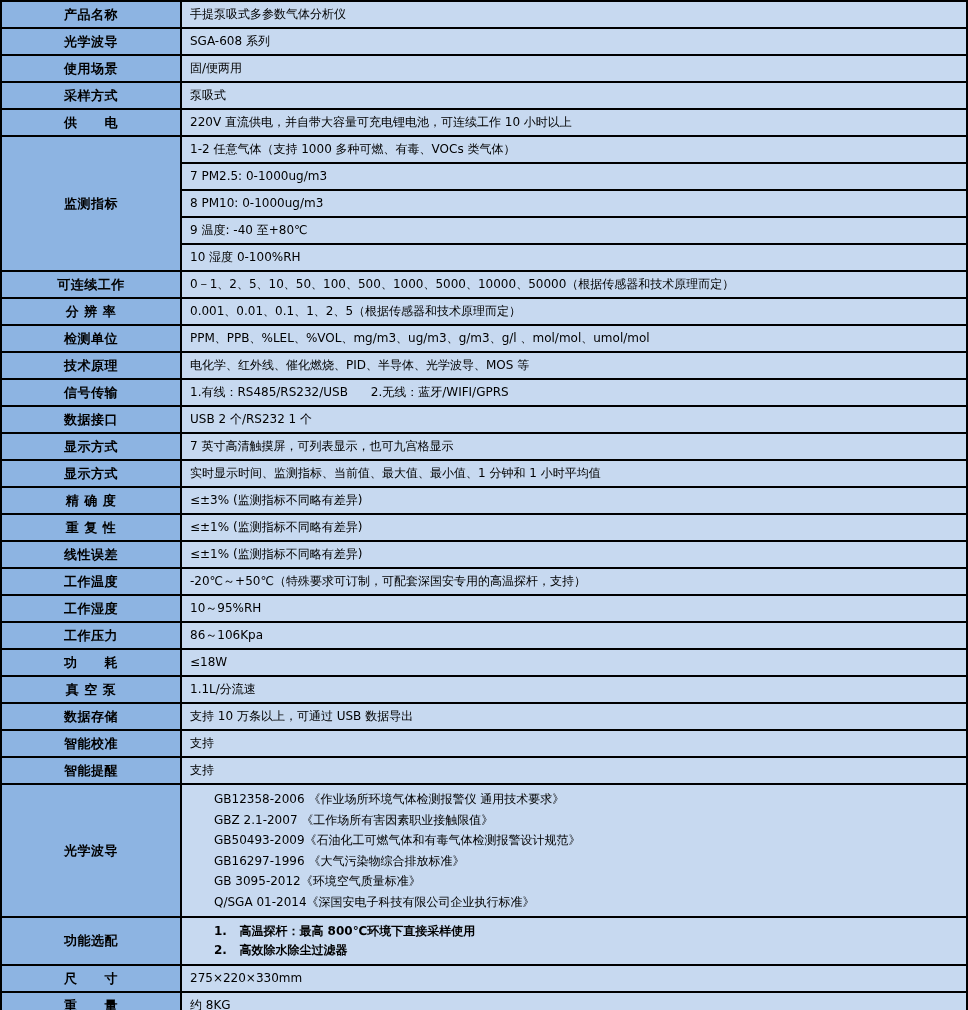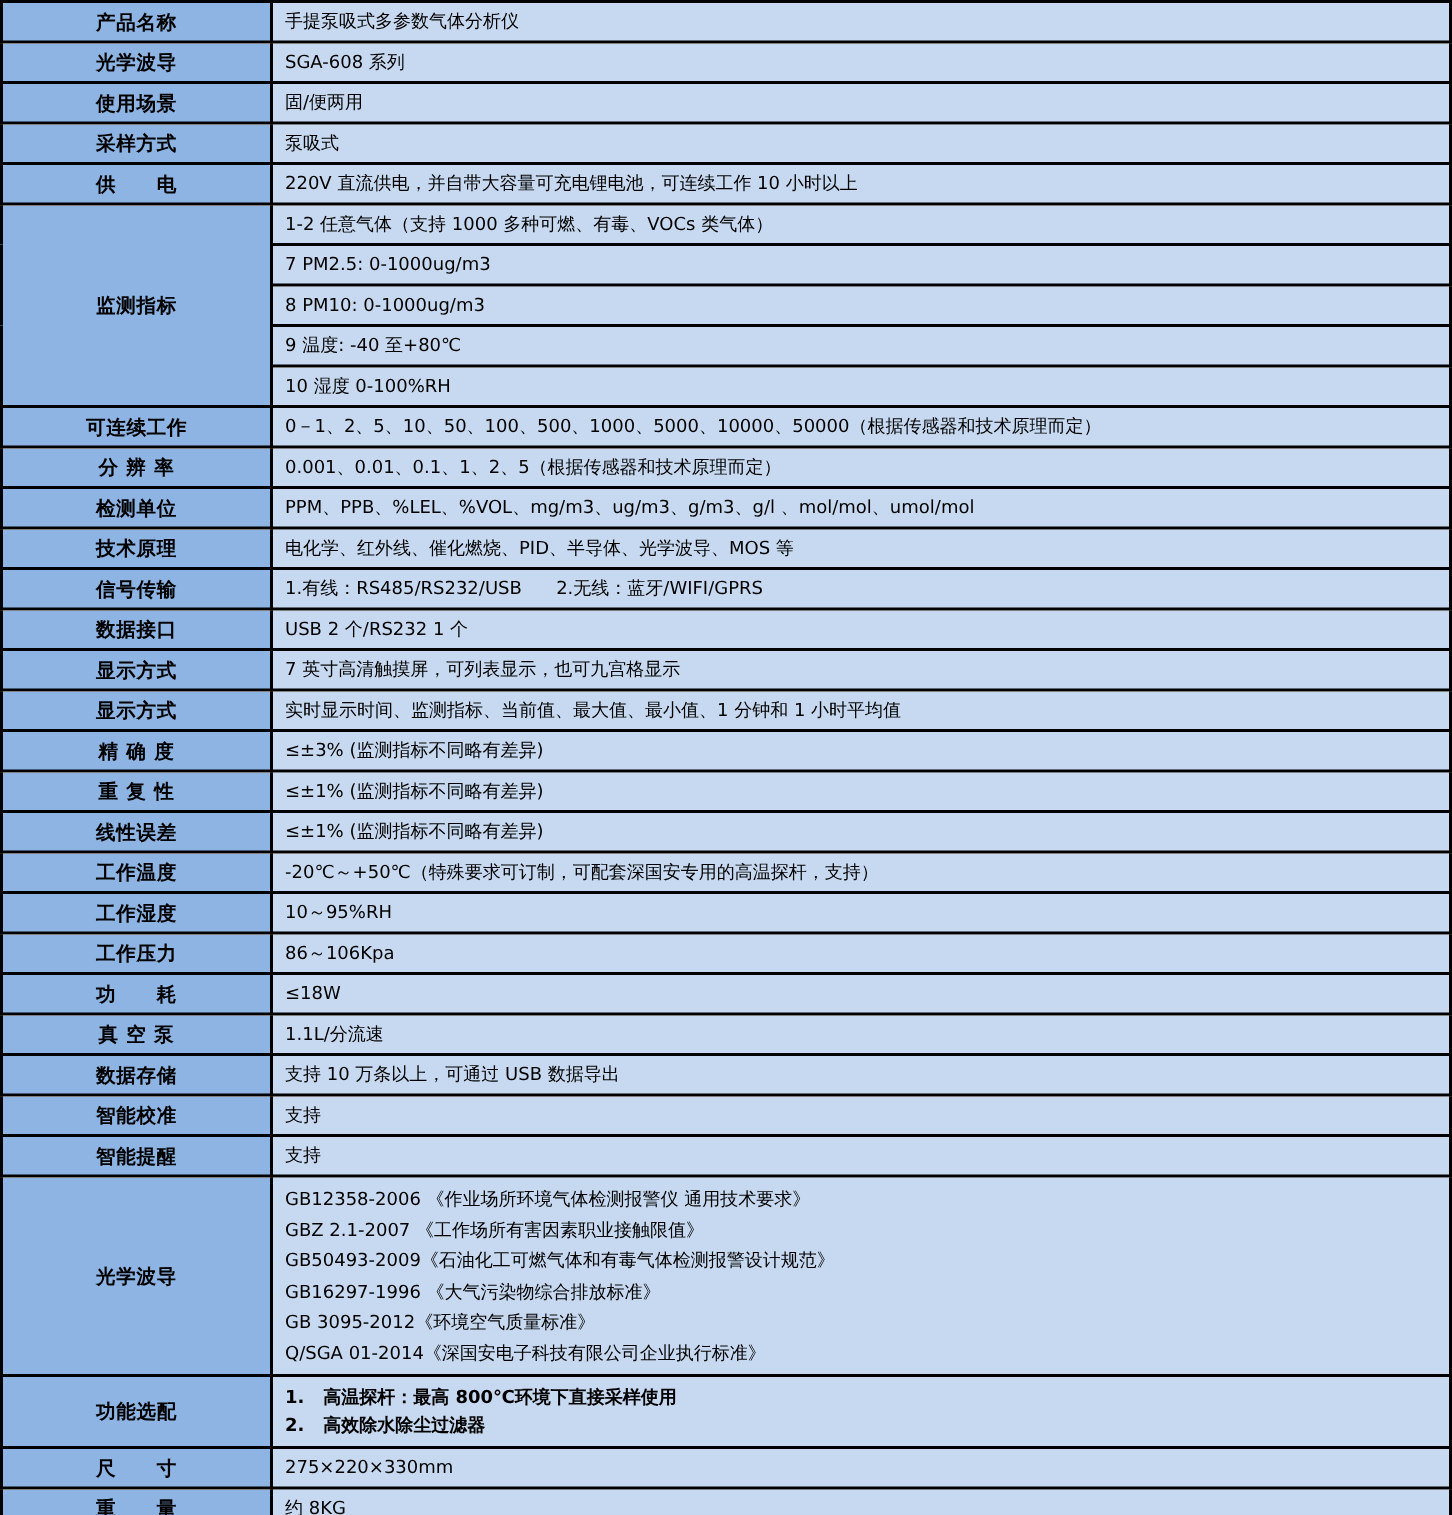--- a/index.html
+++ b/index.html
@@ -42,20 +42,21 @@
     height:23px;
     line-height:15px;
   }
   td.value.multiline{
     padding:4px 6px 4px 8px;
     height:auto;
   }
   td.value.multiline .line{
     line-height:20.5px;
     white-space:pre-wrap;
+    margin-left:24px;
   }
   td.value.multiline.compact .line{
     line-height:19px;
     font-weight:bold;
   }
 </style>
 </head>
 <body>
 
 <table class="spec">

